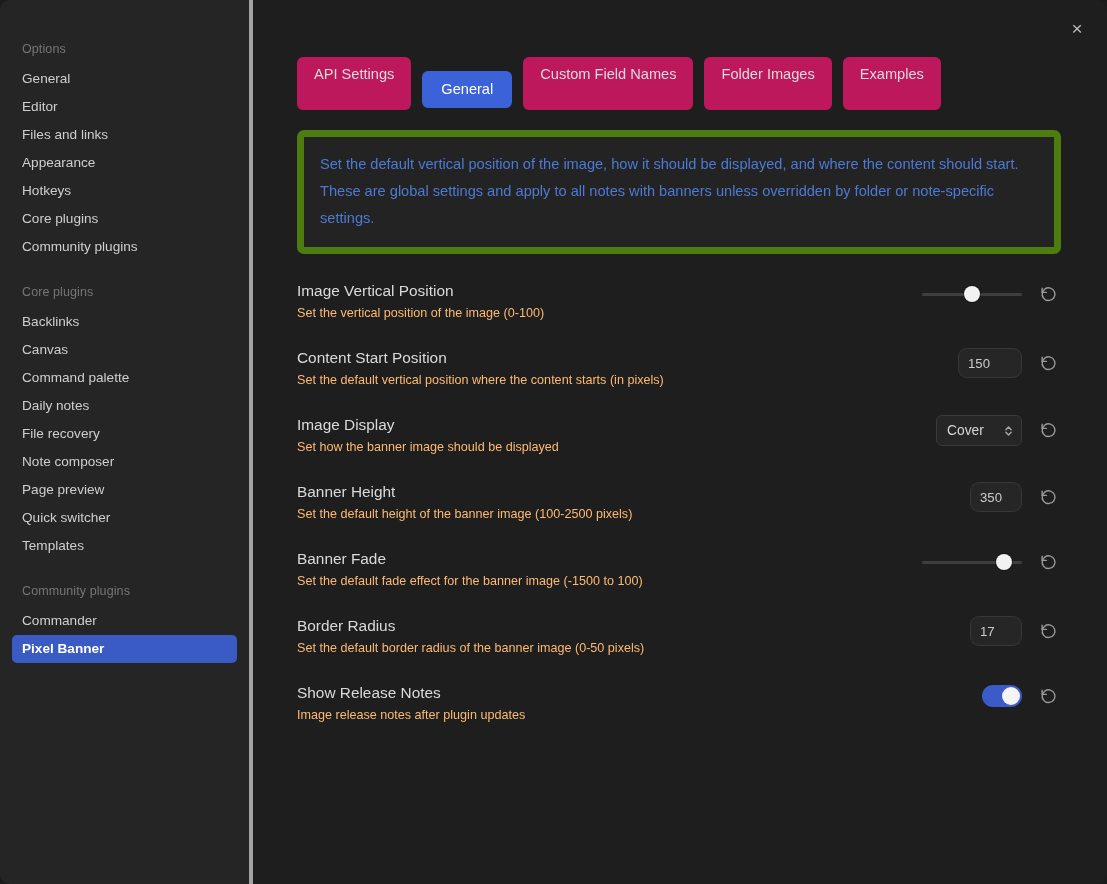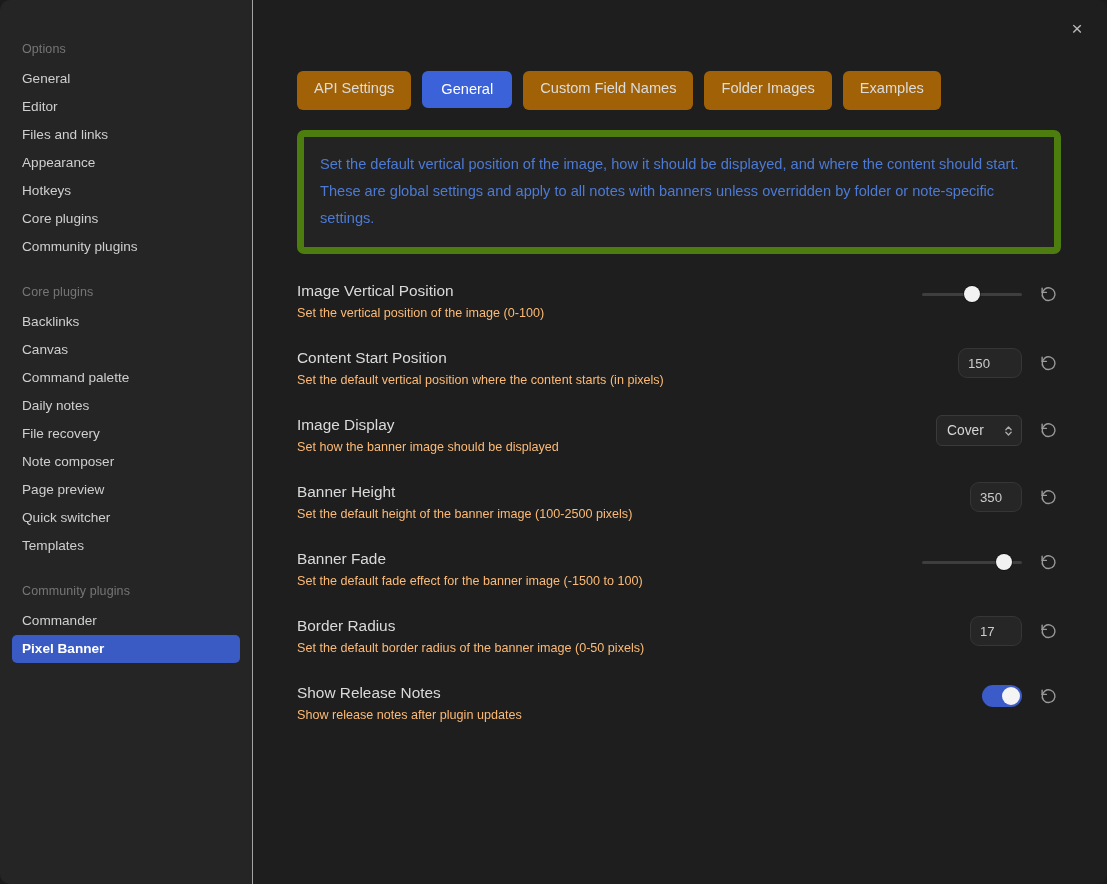--- a/index.html
+++ b/index.html
@@ -21,21 +21,21 @@
     background: #1e1e1e;
     border-radius: 10px;
     overflow: hidden;
   }
 
   
   #sidebar {
     width: 253px;
     flex: 0 0 253px;
     background: #252525;
-    border-right: 1px solid #a3a3a3;
+    border-right: 4px solid #a3a3a3;
     padding: 34px 0 6px 0;
     overflow: hidden;
   }
   .nav-group { padding: 0 12px; }
   .nav-heading {
     font-size: 12.5px;
     color: #767676;
     padding: 8px 10px 9px 10px;
     letter-spacing: .1px;
   }
@@ -88,27 +88,27 @@
   }
 
   
   #tabs {
     display: flex;
     align-items: flex-end;
     gap: 11px;
     height: 42px;
   }
   .tab {
-    background: #a16207;
+    background: #be185d;
     color: #dcdcdc;
     border: none;
     border-radius: 6px;
     font-size: 14.6px;
     font-family: "Liberation Sans", sans-serif;
-    padding: 8px 17px 13px 17px;
+    padding: 8px 17px 27px 17px;
     cursor: pointer;
     white-space: nowrap;
     line-height: 18px;
   }
   .tab.is-active, .tab.is-active:hover {
     background: #3b62d8;
     color: #ffffff;
     padding: 9px 19px 10px 19px;
     margin-bottom: 2px;
   }
@@ -417,21 +417,21 @@
                 <svg width="17" height="17" viewBox="0 0 24 24" fill="none" stroke="currentColor" stroke-width="2" stroke-linecap="round" stroke-linejoin="round" aria-hidden="true">
                   <path d="M3 3v6h6"></path>
                   <path d="M3.5 9a9 9 0 1 0 3.2-4.6L3 9"></path>
                 </svg>
               </div>
             </div>
           </div>
           <div class="setting">
             <div class="setting-info">
               <div class="setting-name">Show Release Notes</div>
-              <div class="setting-desc">Show release notes after plugin updates</div>
+              <div class="setting-desc">Image release notes after plugin updates</div>
             </div>
             <div class="setting-control">
               <div class="toggle is-on">
                 <div class="knob"></div>
               </div>
               <div class="reset-btn">
                 <svg width="17" height="17" viewBox="0 0 24 24" fill="none" stroke="currentColor" stroke-width="2" stroke-linecap="round" stroke-linejoin="round" aria-hidden="true">
                   <path d="M3 3v6h6"></path>
                   <path d="M3.5 9a9 9 0 1 0 3.2-4.6L3 9"></path>
                 </svg>

